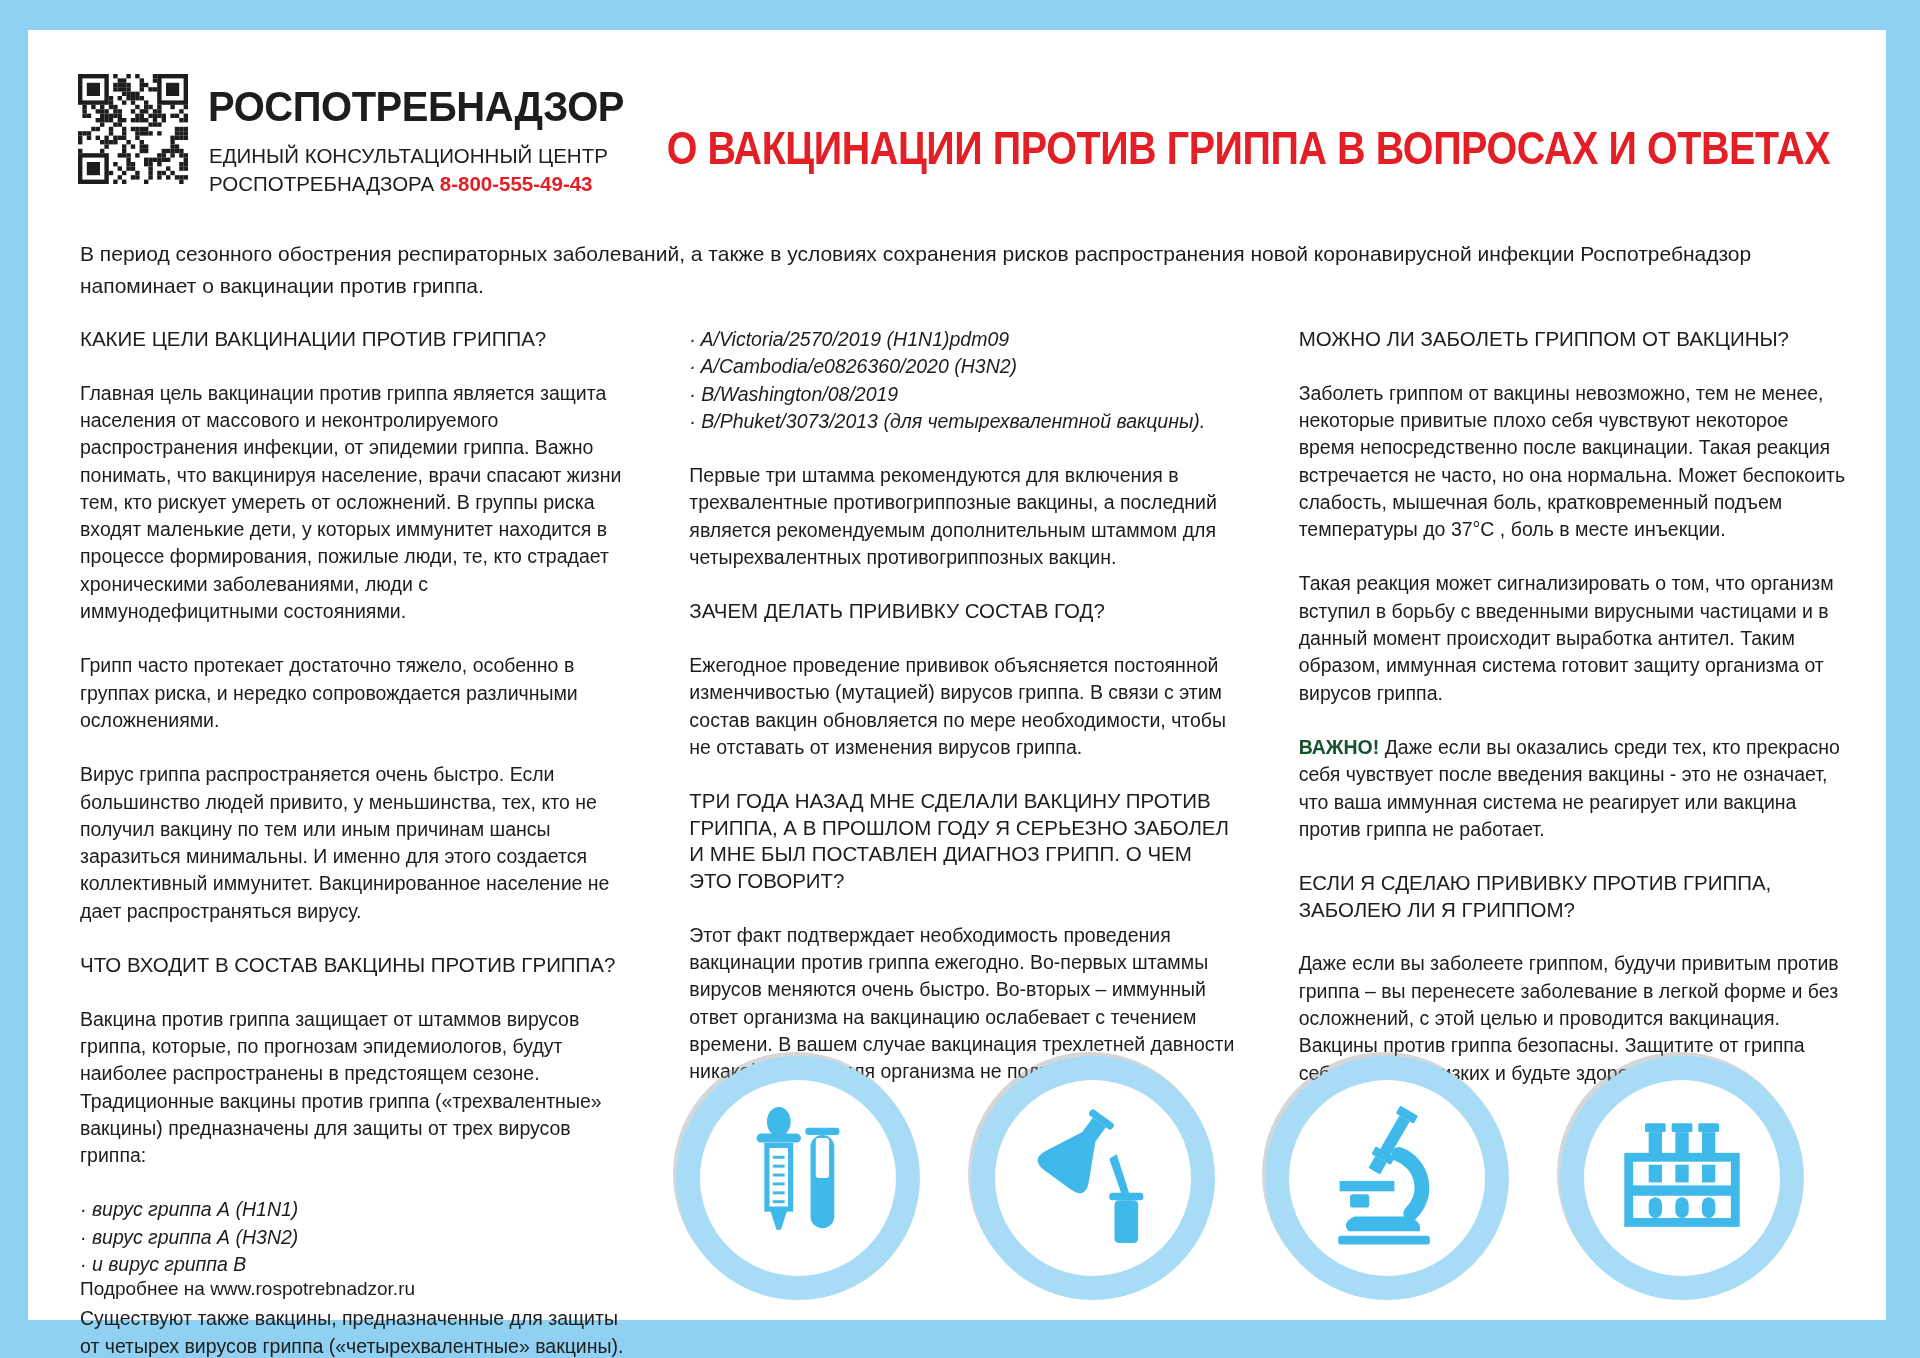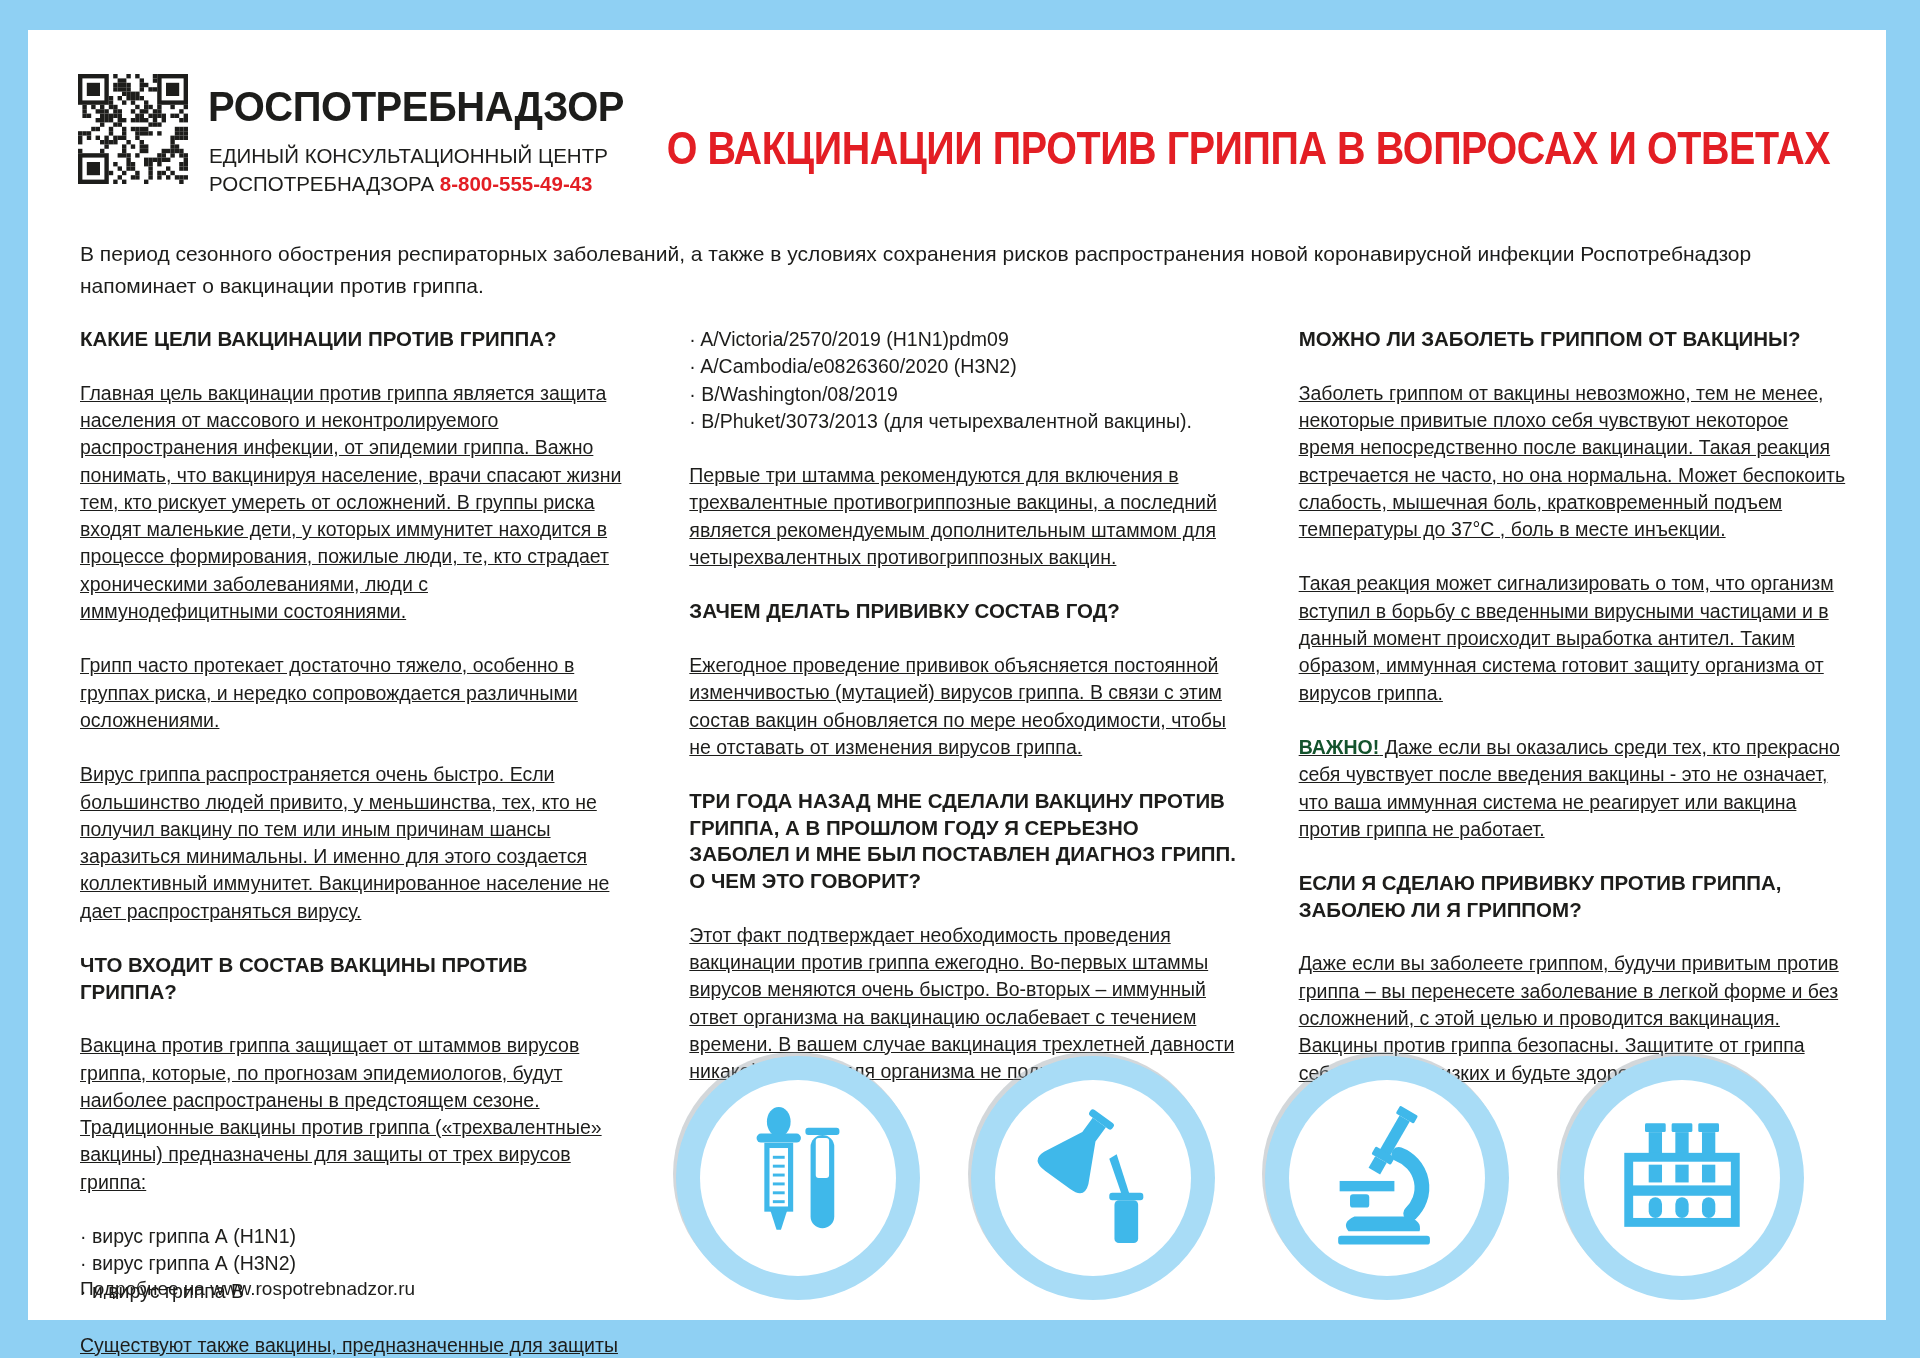--- a/index.html
+++ b/index.html
@@ -24,24 +24,24 @@
 
   
   .intro{position:absolute;left:52px;top:208px;width:1762px;font-size:21px;line-height:1.5;}
 
   
   .cols{
     position:absolute;left:52px;top:296px;width:1768px;
     display:grid;grid-template-columns:1fr 1fr 1fr;column-gap:60px;
     font-size:19.5px;line-height:1.4;
   }
-  .col-h{font-weight:bold;font-size:20.5px;line-height:1.3;margin:0 0 27px;}
-  .col-p{margin:0 0 27px;text-decoration:underline;}
+  .col-h{font-weight:normal;font-size:20.5px;line-height:1.3;margin:0 0 27px;}
+  .col-p{margin:0 0 27px;}
   .col-lead{font-weight:bold;line-height:1.3;margin:0;}
-  .col-li{margin:0;}
+  .col-li{margin:0;font-style:italic;}
   .li-group{margin:0 0 27px;}
   .red{color:#14532d;font-weight:bold;}
 
   
   .icons-row{
     position:absolute;left:648px;top:1026px;width:1128px;
     display:flex;justify-content:space-between;
   }
   .icon-circle{
     width:244px;height:244px;border-radius:50%;background:#A8DCF6;

